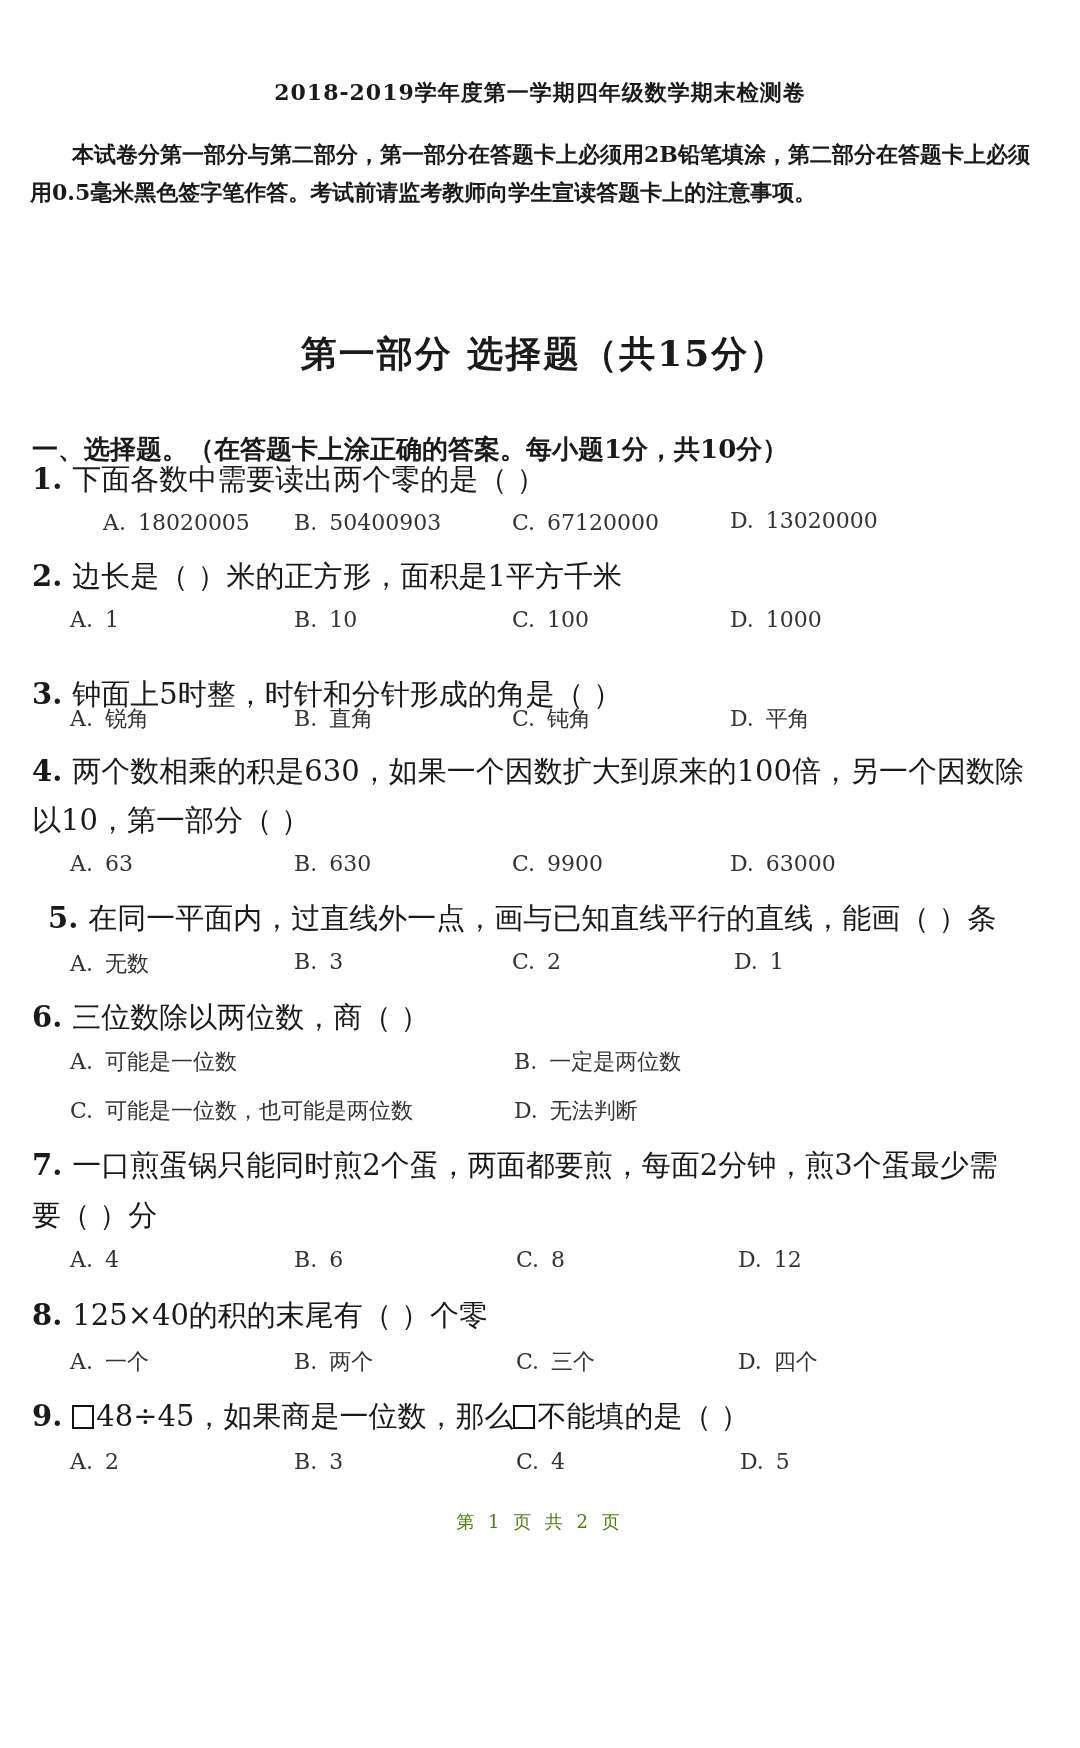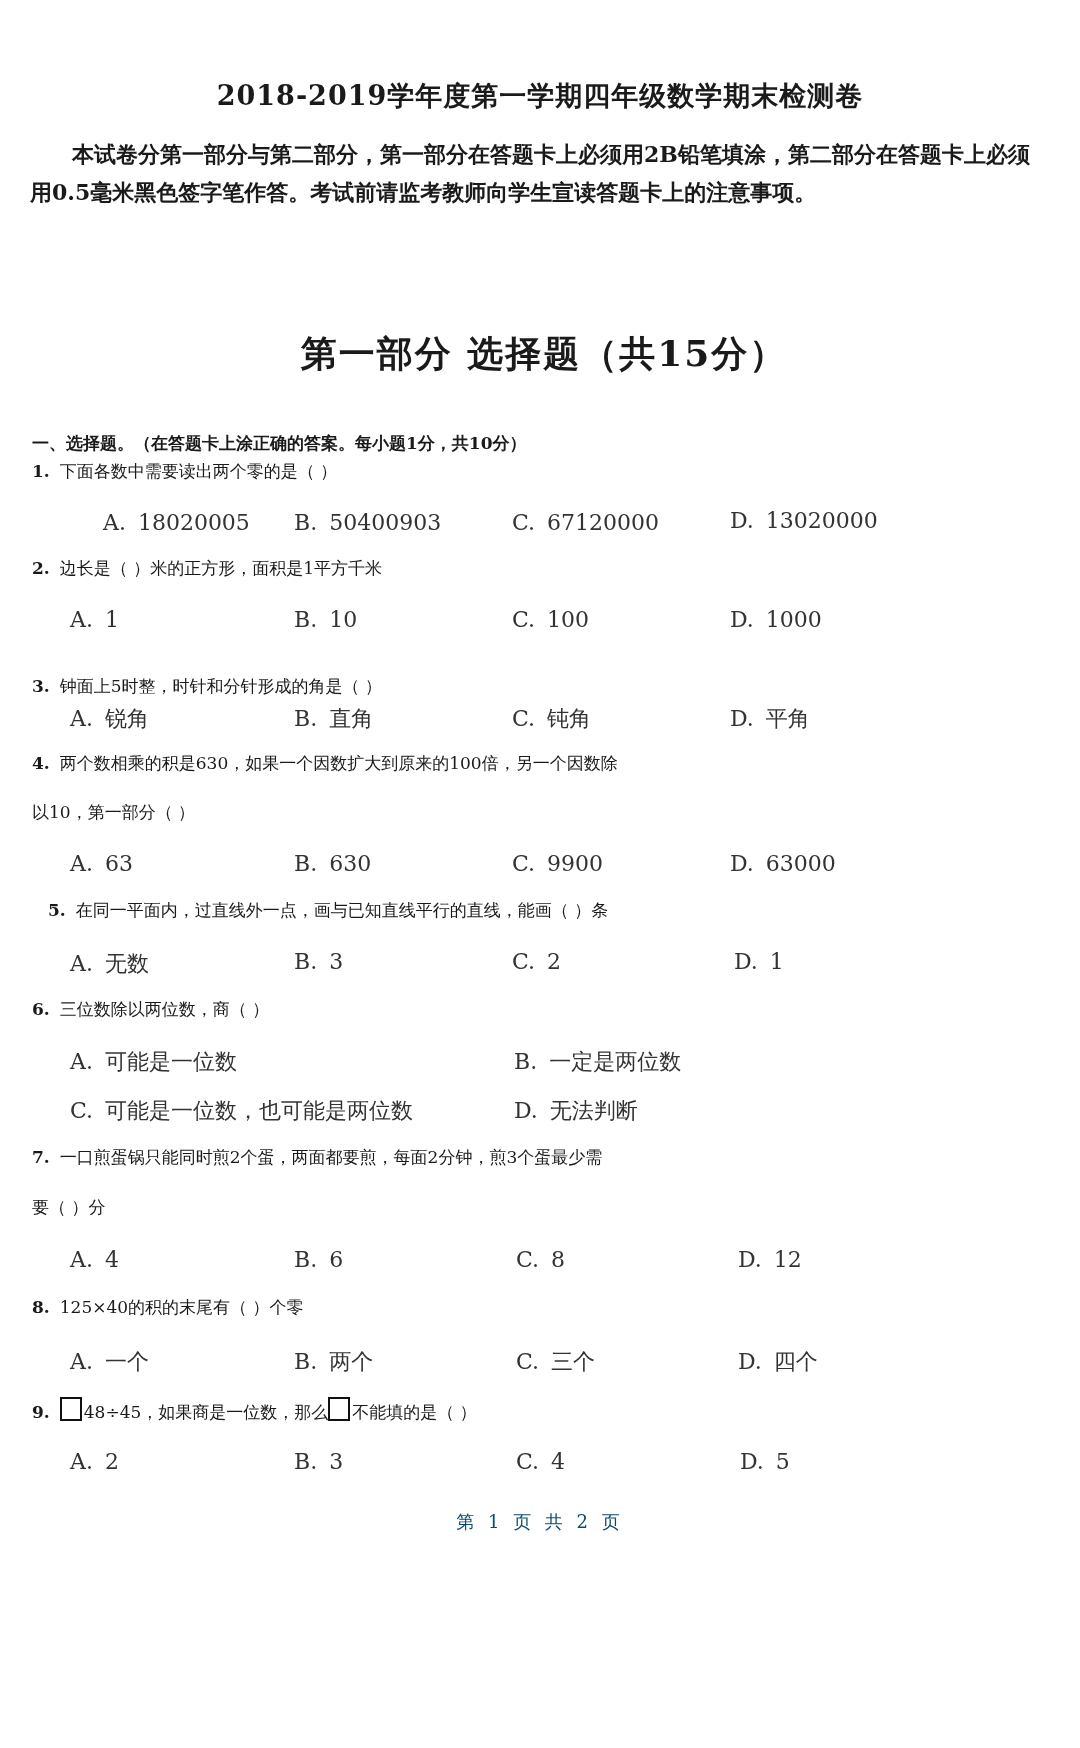--- a/index.html
+++ b/index.html
@@ -1,29 +1,29 @@
 <!DOCTYPE html>
 <html><head>
 <meta charset="utf-8">
 <style>
   html, body { margin:0; padding:0; background:#ffffff; }
   body {
     width:1080px; height:1748px; position:relative; overflow:hidden;
     font-family:"DejaVu Serif", "Liberation Serif", serif; color:#1a1a1a;
   }
   .abs { position:absolute; white-space:nowrap; }
-  .title { left:0; width:1080px; top:78px; text-align:center; font-size:27px; font-weight:bold; letter-spacing:1px; }
+  .title { left:0; width:1080px; top:78px; text-align:center; font-size:22px; font-weight:bold; letter-spacing:1px; }
   .intro { left:30px; width:1010px; top:135px; font-size:22px; font-weight:bold; line-height:38px; white-space:normal; text-indent:42px; }
   .part-title { left:4px; width:1080px; top:330px; text-align:center; font-size:36px; font-weight:bold; letter-spacing:2px; }
-  .section-head { left:32px; top:432px; font-size:17px; font-weight:bold; }
-  .q { font-size:17px; }
+  .section-head { left:32px; top:432px; font-size:26px; font-weight:bold; }
+  .q { font-size:29px; }
   .q .num { font-weight:bold; margin-right:10px; }
   .opt { font-size:22px; color:#333; }
   .opt .lbl { margin-right:12px; }
-  .footer { left:0; width:1080px; top:1695px; text-align:center; font-size:18px; color:#0c4a6e; letter-spacing:4px; }
+  .footer { left:0; width:1080px; top:1695px; text-align:center; font-size:18px; color:#4d7c0f; letter-spacing:4px; }
   .box { display:inline-block; width:18px; height:20px; border:2px solid #111; vertical-align:-3px; margin-right:2px; }
 </style>
 </head>
 <body>
 
 <div class="abs title">2018-2019学年度第一学期四年级数学期末检测卷</div>
 <div class="abs intro">本试卷分第一部分与第二部分，第一部分在答题卡上必须用2B铅笔填涂，第二部分在答题卡上必须用0.5毫米黑色签字笔作答。考试前请监考教师向学生宣读答题卡上的注意事项。</div>
 <div class="abs part-title">第一部分  选择题（共15分）</div>
 <div class="abs section-head">一、选择题。（在答题卡上涂正确的答案。每小题1分，共10分）</div>
 

